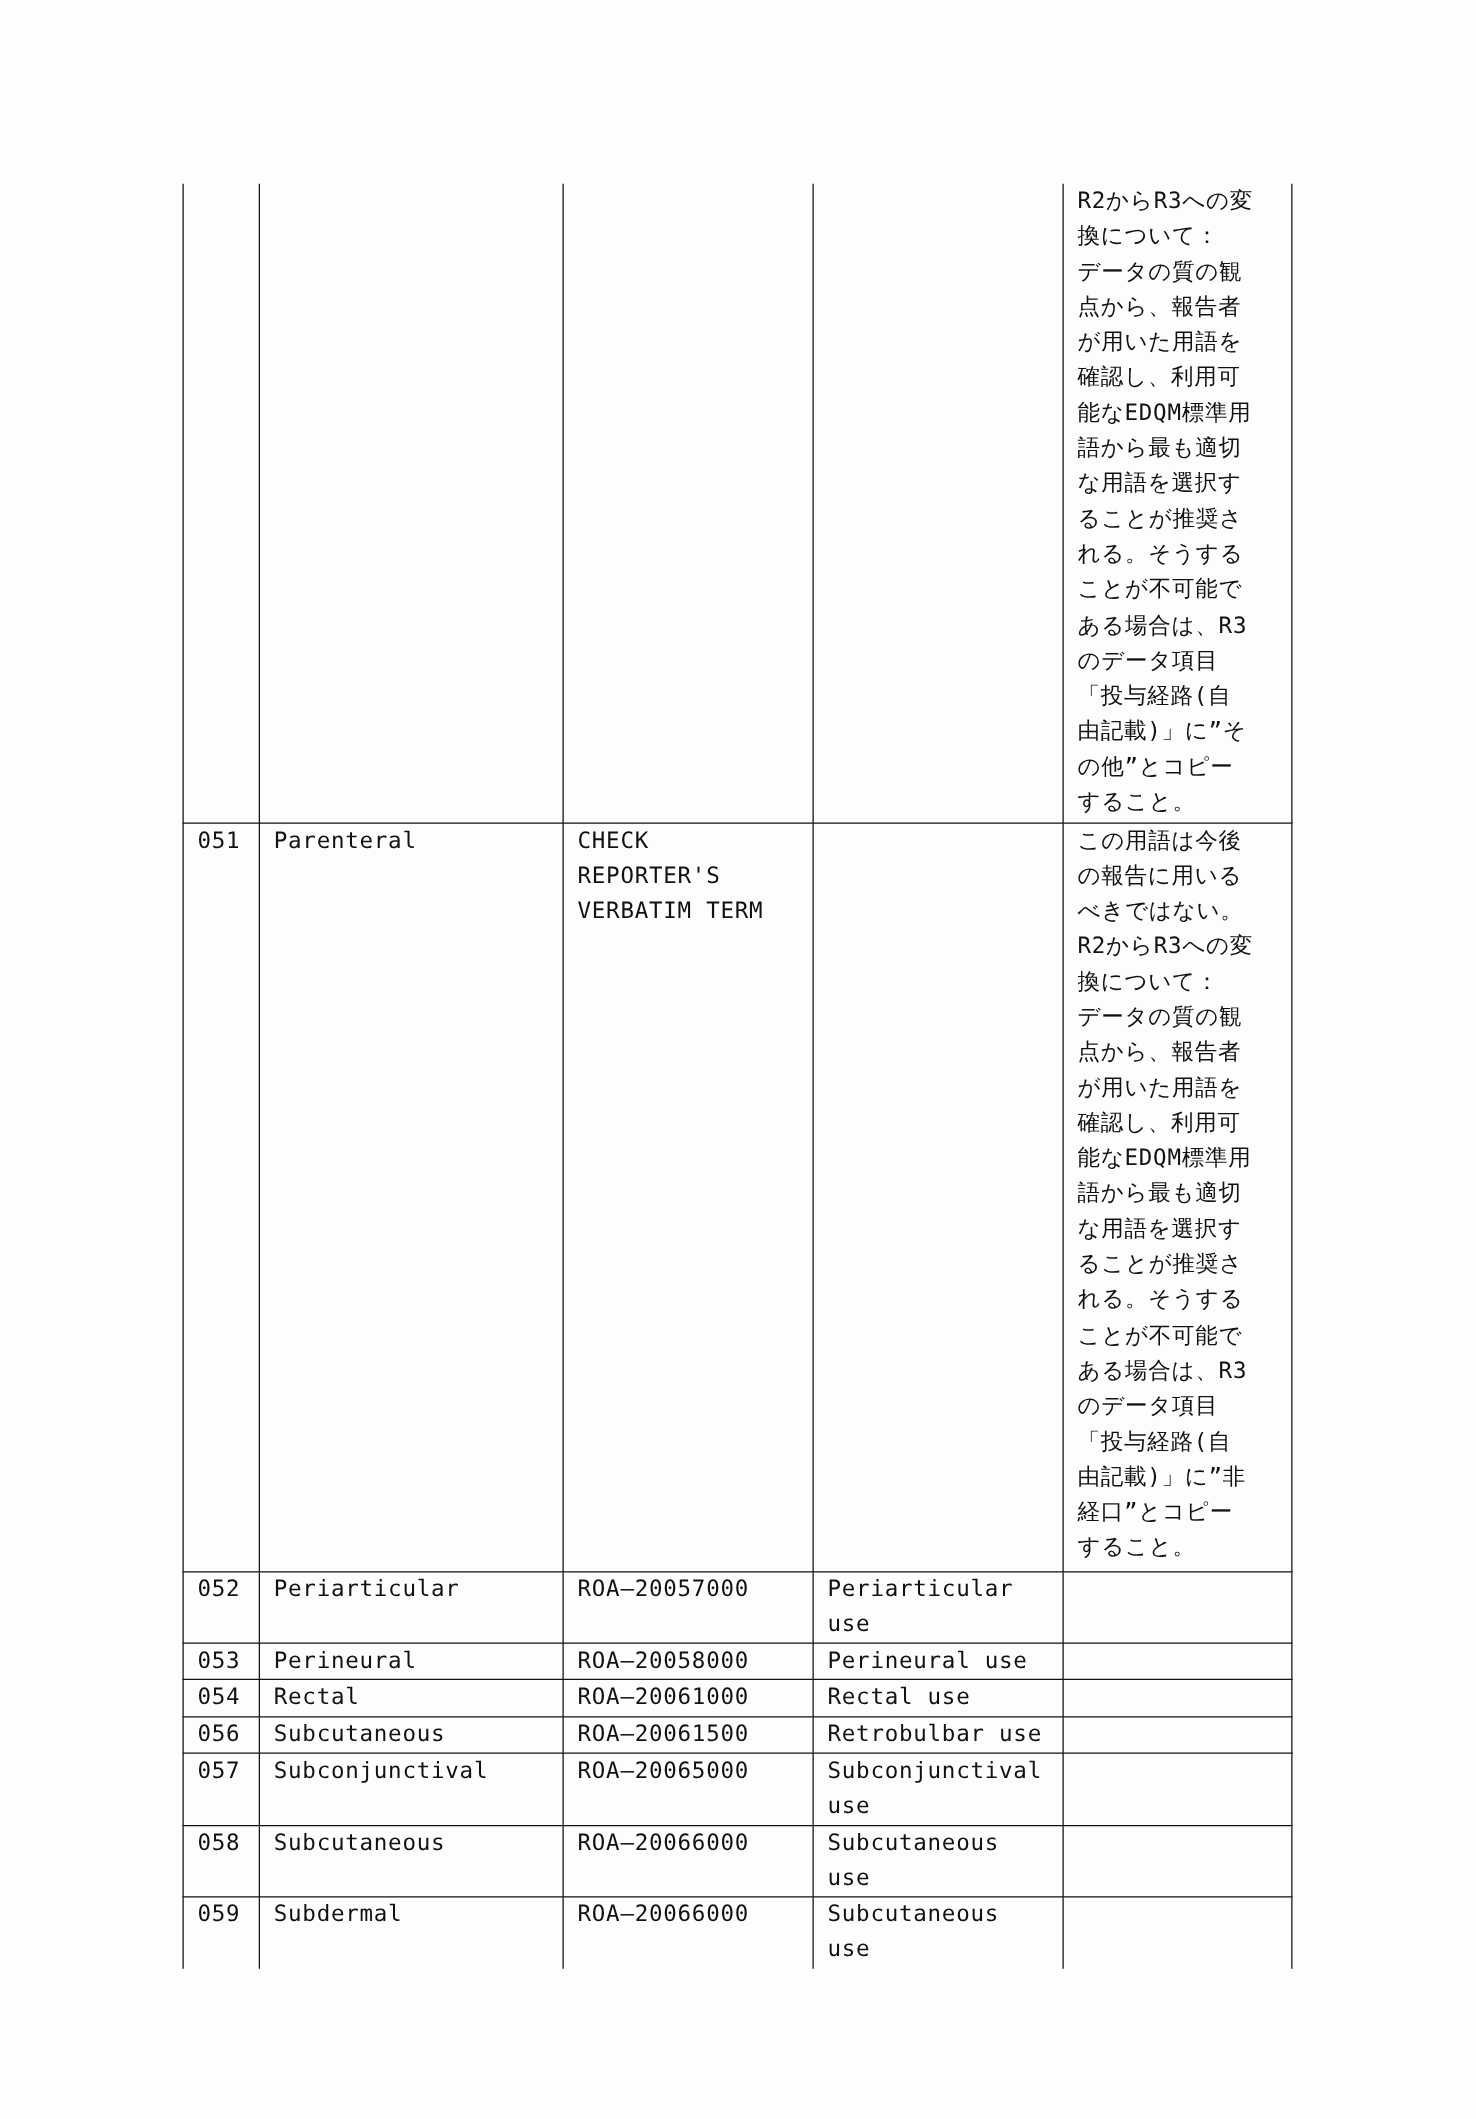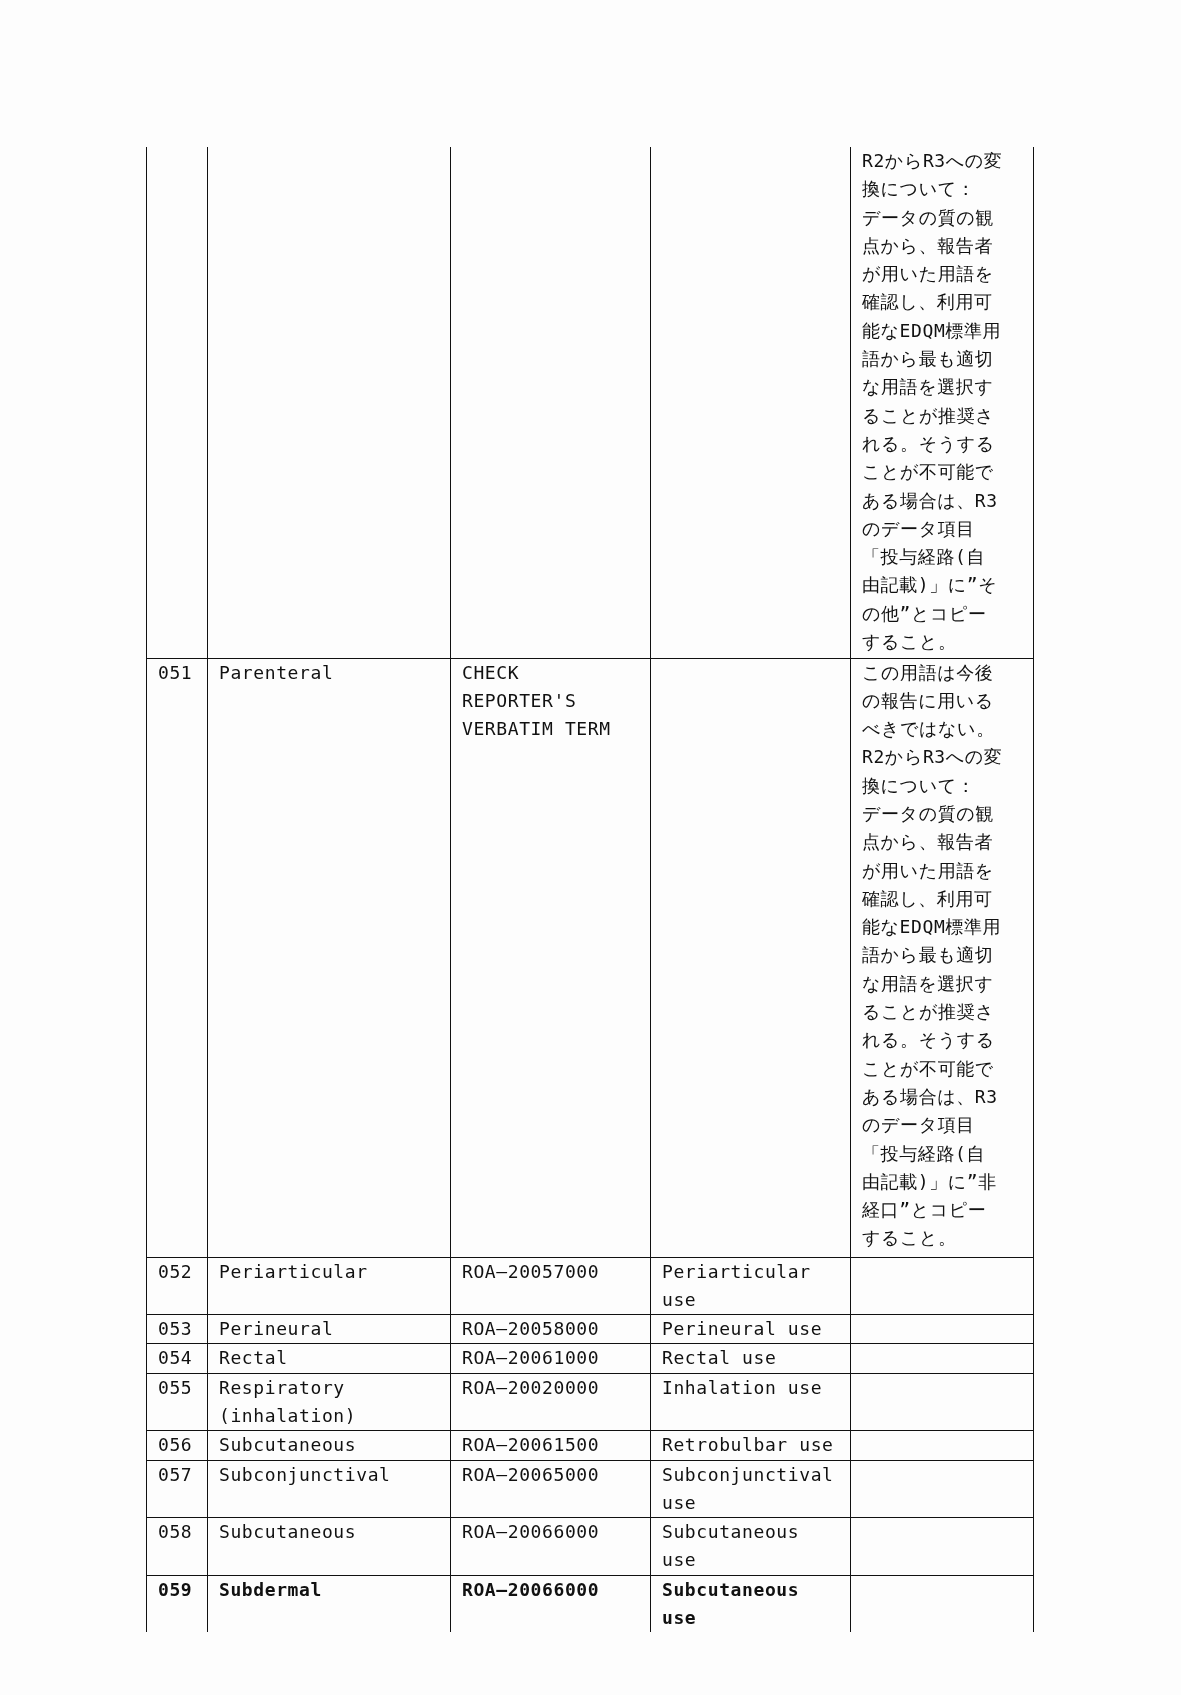--- a/index.html
+++ b/index.html
@@ -149,30 +149,20 @@
       </tr>
 
       <tr style="height:29px;margin-left:36px;">
         <td>054</td>
         <td>Rectal</td>
         <td>ROA—20061000</td>
         <td>Rectal use</td>
         <td></td>
       </tr>
 
-      <tr style="height:57px;">
-        <td>055</td>
-        <td>
-          <span class="line">Respiratory</span>
-          <span class="line">(inhalation)</span>
-        </td>
-        <td>ROA—20020000</td>
-        <td>Inhalation use</td>
-        <td></td>
-      </tr>
 
       <tr style="height:28px;margin-left:24px;">
         <td>056</td>
         <td>Subcutaneous</td>
         <td>ROA—20061500</td>
         <td>Retrobulbar use</td>
         <td></td>
       </tr>
 
       <tr style="height:55px;">
@@ -187,21 +177,21 @@
       </tr>
 
       <tr style="height:28px;margin-left:44px;">
         <td>058</td>
         <td>Subcutaneous</td>
         <td>ROA—20066000</td>
         <td>Subcutaneous use</td>
         <td></td>
       </tr>
 
-      <tr class="last" style="height:29px;font-weight:bold;">
+      <tr class="last" style="height:29px;">
         <td>059</td>
         <td>Subdermal</td>
         <td>ROA—20066000</td>
         <td>Subcutaneous use</td>
         <td></td>
       </tr>
     </tbody>
   </table>
 </div>
 

